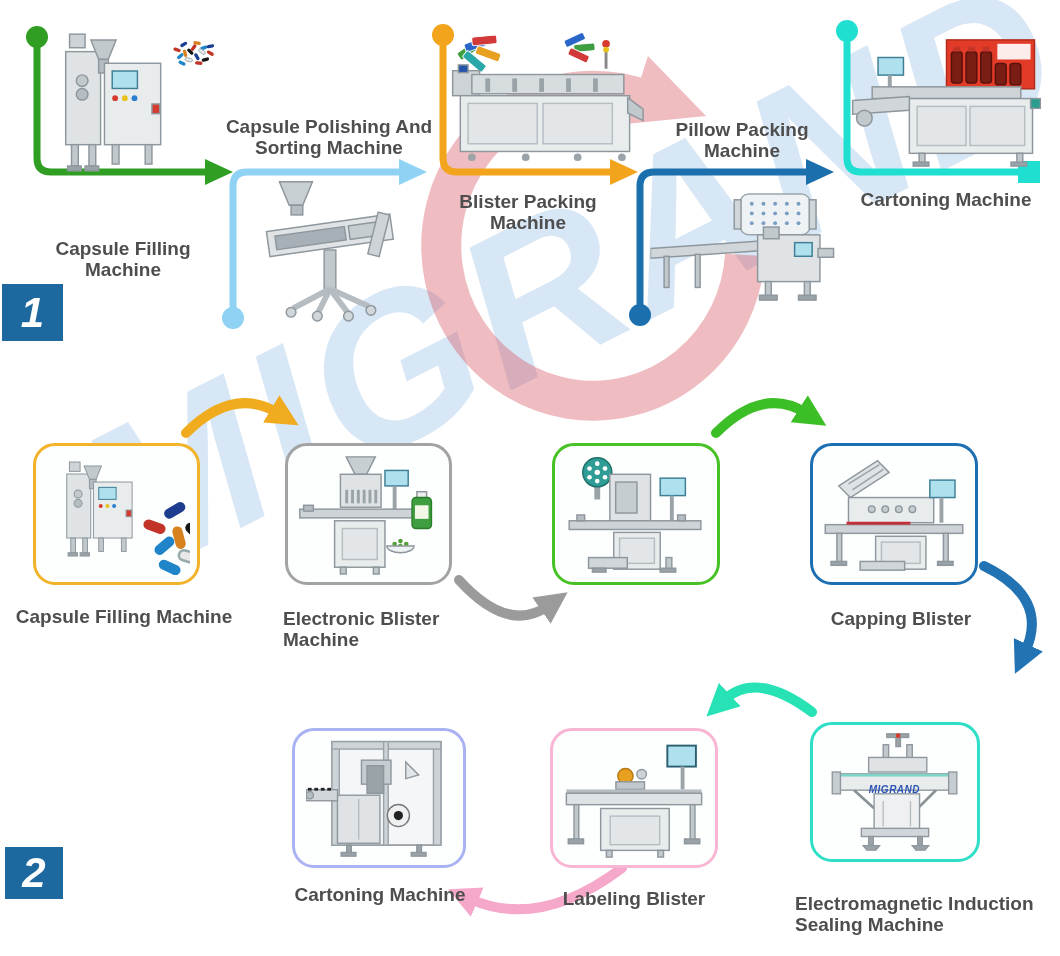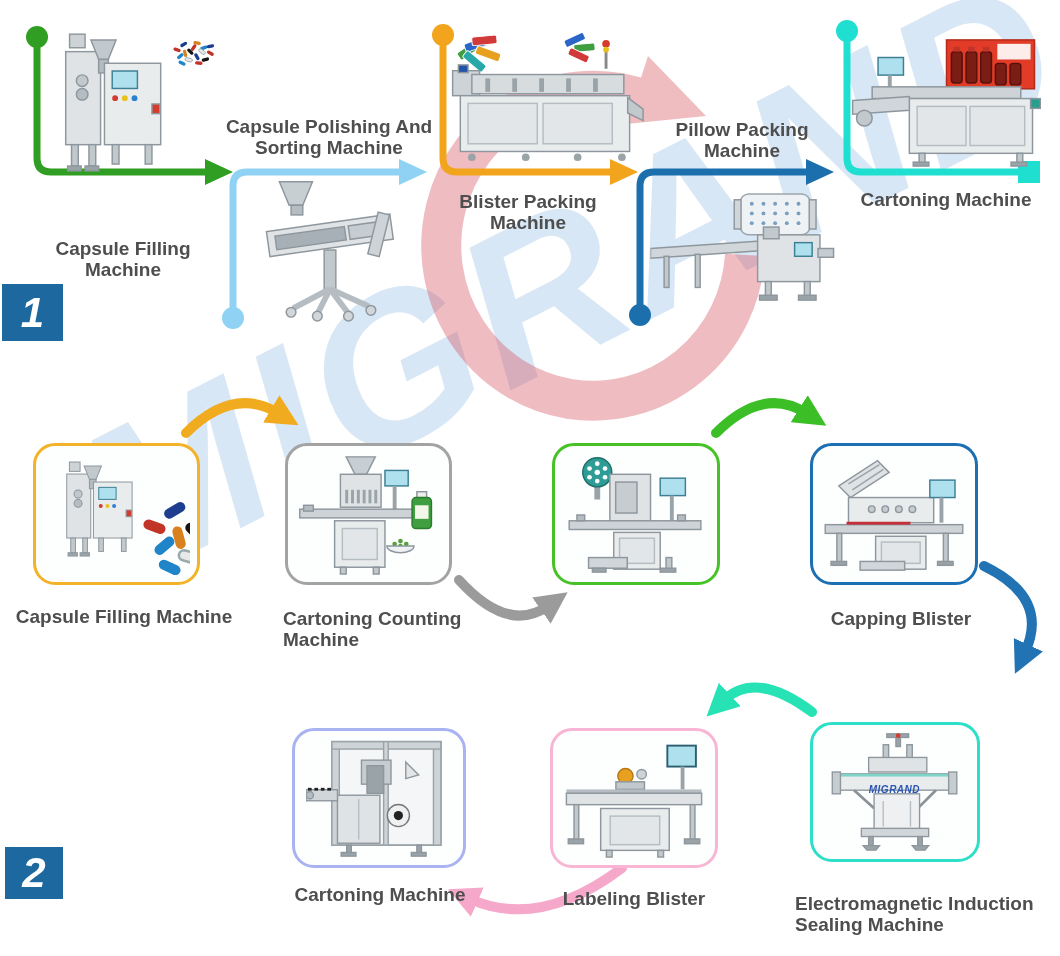--- a/index.html
+++ b/index.html
@@ -532,21 +532,21 @@
 Machine</div>
   <div class="lbl c" style="left:215px;top:116px;width:228px;">Capsule Polishing And
 Sorting Machine</div>
   <div class="lbl c" style="left:428px;top:191px;width:200px;">Blister Packing
 Machine</div>
   <div class="lbl c" style="left:643px;top:119px;width:198px;">Pillow Packing
 Machine</div>
   <div class="lbl c" style="left:852px;top:189px;width:188px;">Cartoning Machine</div>
 
   <div class="lbl c" style="left:8px;top:606px;width:232px;">Capsule Filling Machine</div>
-  <div class="lbl l" style="left:283px;top:608px;width:210px;">Cartoning Counting
+  <div class="lbl l" style="left:283px;top:608px;width:210px;">Electronic Blister
 Machine</div>
   <div class="lbl c" style="left:806px;top:608px;width:190px;">Capping Blister</div>
   <div class="lbl l" style="left:795px;top:893px;width:256px;">Electromagnetic Induction
 Sealing Machine</div>
   <div class="lbl c" style="left:543px;top:888px;width:182px;">Labeling Blister</div>
   <div class="lbl c" style="left:280px;top:884px;width:200px;">Cartoning Machine</div>
 
   <div class="badge" style="left:2px;top:284px;width:61px;height:57px;">1</div>
   <div class="badge" style="left:5px;top:847px;width:58px;height:52px;">2</div>
 

